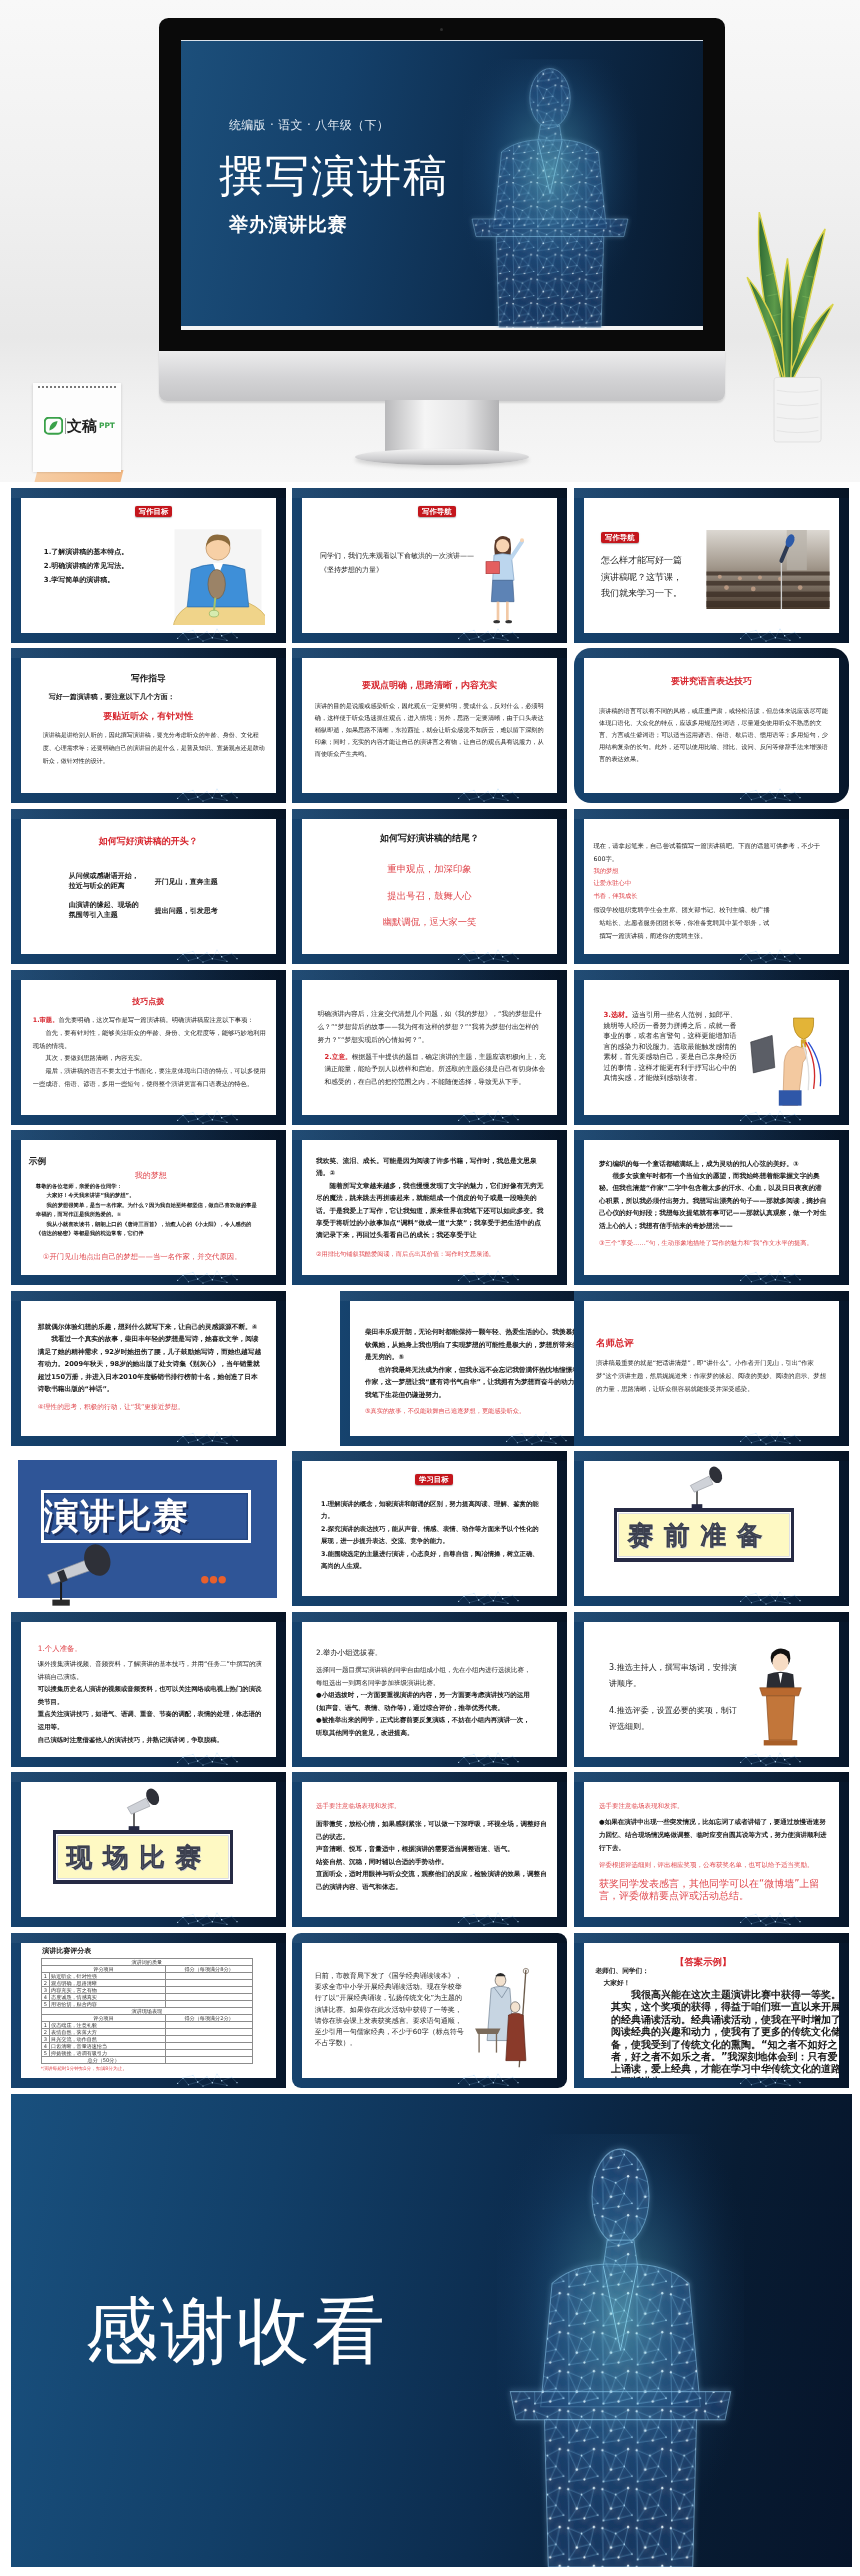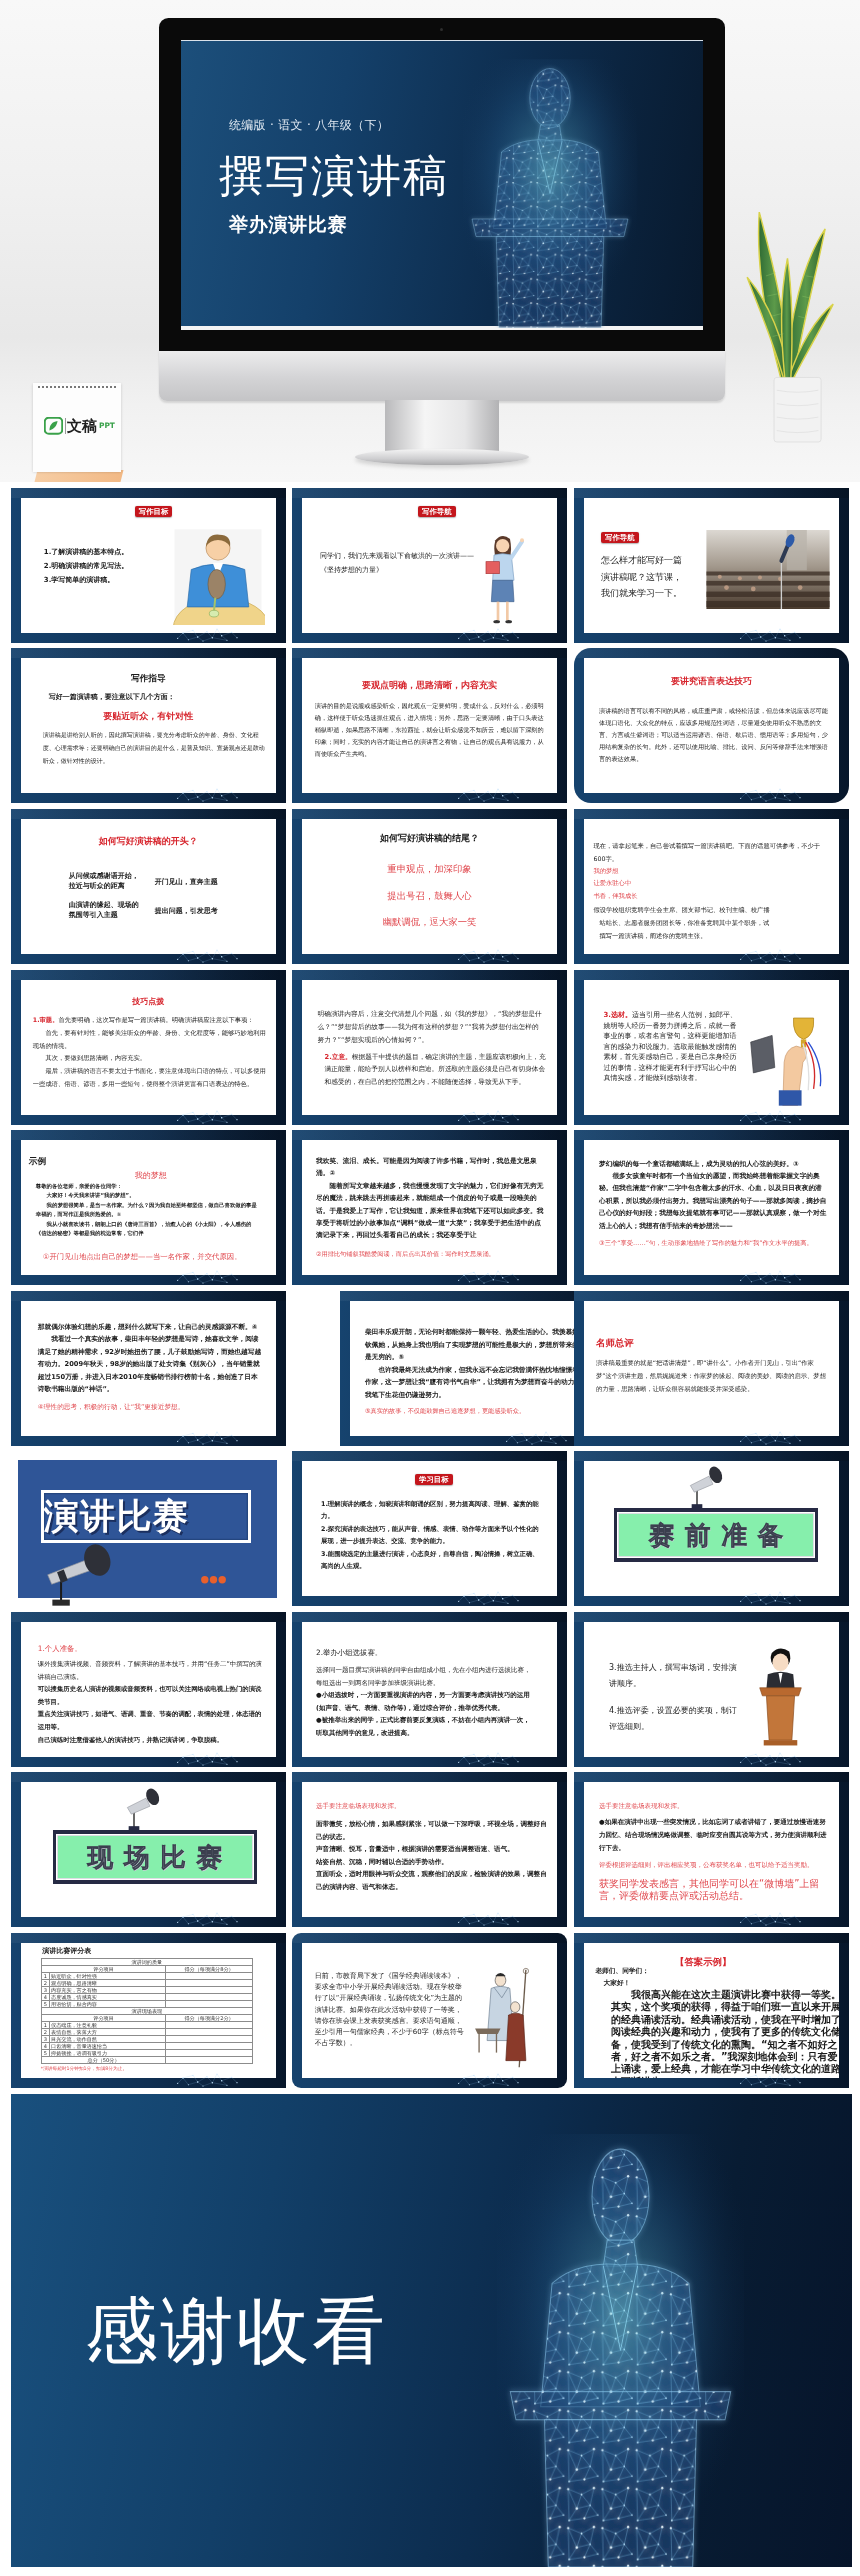--- a/index.html
+++ b/index.html
@@ -29,21 +29,21 @@
 .inner{position:absolute;left:10px;top:10px;width:255px;height:135px;background:#ffffff;overflow:hidden;}
 .decor{position:absolute;left:161px;top:137px;width:70px;height:18px;}
 .tag{position:absolute;background:#c4161c;color:#fff;font-weight:bold;font-size:7.4px;line-height:11.4px;padding:0 4px;border-radius:2px;box-shadow:0 0.7px 1.3px rgba(0,0,0,.3);white-space:nowrap;}
 .red{color:#d7262e;}
 .redl{color:#e0464c;}
 .b{font-weight:bold;}
 .txt{position:absolute;margin:0;}
 .txt p{margin:0;}
 .ind{text-indent:2em;}
 .center{position:absolute;left:0;width:255px;text-align:center;}
-.sign{position:absolute;left:30px;top:47px;width:204px;height:54px;border:solid #262a44;border-width:4px 3.4px 4px 3.4px;background:#86efac;box-shadow:inset 0 0 0 1.3px #ffffff,inset 0 0 0 2px #cfd2da;text-align:center;}
+.sign{position:absolute;left:30px;top:47px;width:180px;height:54px;border:solid #262a44;border-width:4px 3.4px 4px 3.4px;background:#fef9c3;box-shadow:inset 0 0 0 1.3px #ffffff,inset 0 0 0 2px #cfd2da;}
 .sign span{display:inline-block;font-size:25.5px;line-height:46px;letter-spacing:10.8px;padding-left:10.8px;color:#6a6f7e;font-weight:bold;-webkit-text-stroke:0.5px #3b3f4e;text-shadow:0.7px 0.7px 0 #c9ccd6;}
 .score-table{position:absolute;left:20px;top:15px;width:212px;border-collapse:collapse;font-size:5.1px;color:#333;}
 .score-table td{border:0.7px solid #8c8c8c;height:7px;line-height:6px;padding:0 1.3px;white-space:nowrap;}
 .closing{position:absolute;left:10.8px;top:2094px;width:841px;height:473px;background:linear-gradient(100deg,#19507e 0%,#123f68 30%,#0c2c4e 58%,#081c33 80%,#06142a 100%);overflow:hidden;}
 .closing-text{position:absolute;left:74px;top:196px;font-size:73px;color:#ffffff;letter-spacing:2.7px;font-family:"DejaVu Serif","Liberation Serif",serif;line-height:81px;}
 </style>
 </head>
 <body>
 
 <svg width="0" height="0" style="position:absolute">

